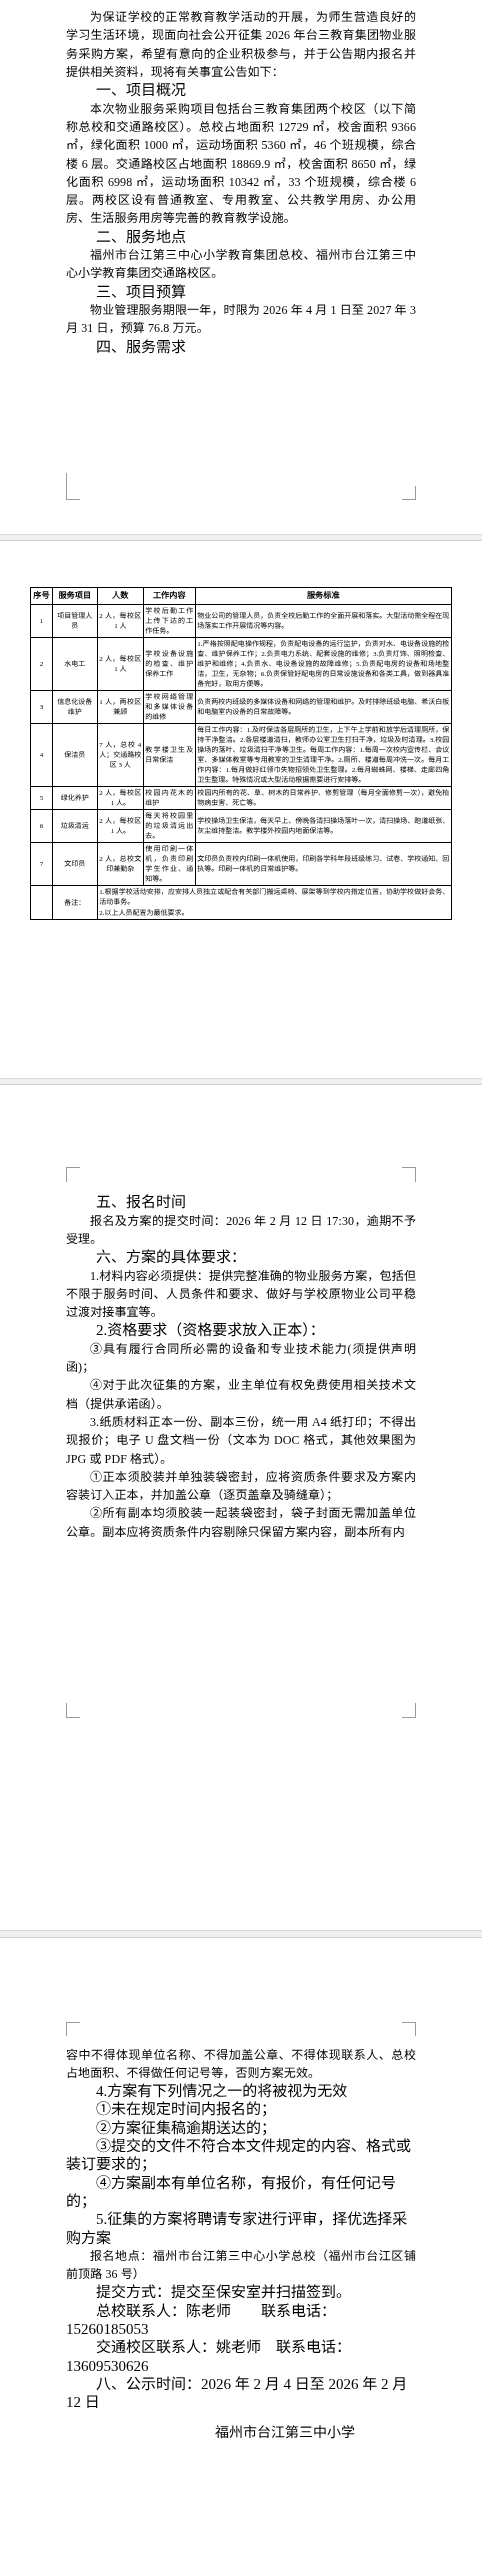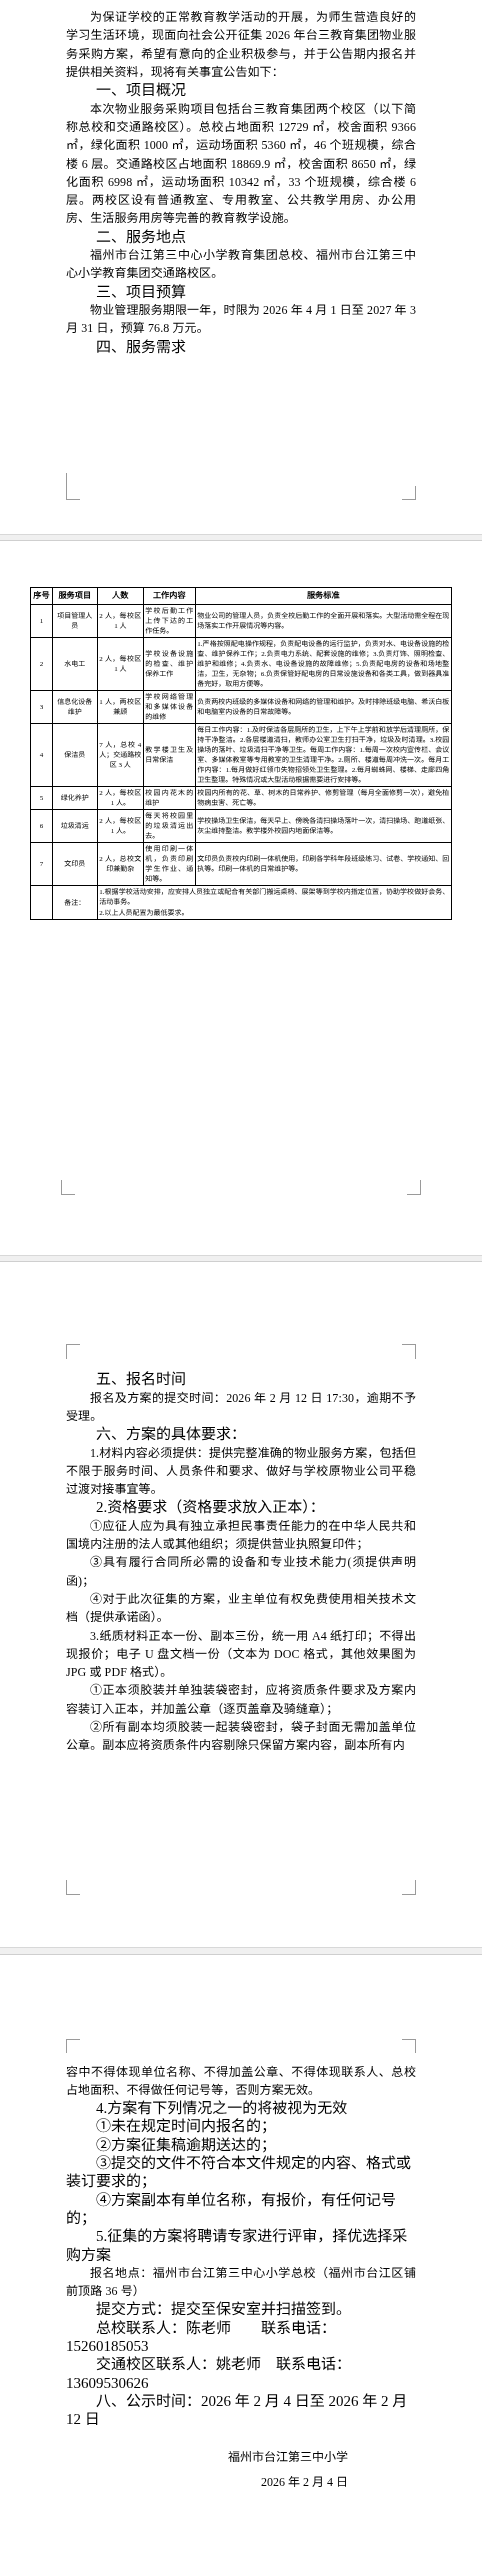--- a/index.html
+++ b/index.html
@@ -112,22 +112,22 @@
     text-justify: inter-ideograph;
     padding: 5.2px 2.1px 13.4px 2.1px;
   }
   td.note-body div { margin-bottom: 0.5px; }
 
   .sign-block {
     text-align: right;
     padding-right: 61px;
   }
   .sign-block p {
-    margin: 7px;
-    font-size: 12px;
+    margin: 0;
+    font-size: 14px;
     line-height: 18.3px;
   }
 </style>
 </head>
 <body>
 
 <div class="doc">
 
   <div class="page" style="height:534px;">
     <div class="crop tl" style="left:66px; top:473px; border-top:none; border-left:0.5px solid #9a9a9a; height:13.4px; width:13.4px; border-bottom:none;"></div>
@@ -141,21 +141,21 @@
       <p class="heading">二、服务地点</p>
       <p class="para">福州市台江第三中心小学教育集团总校、福州市台江第三中心小学教育集团交通路校区。</p>
       <p class="heading">三、项目预算</p>
       <p class="para">物业管理服务期限一年，时限为 2026 年 4 月 1 日至 2027 年 3 月 31 日，预算 76.8 万元。</p>
       <p class="heading">四、服务需求</p>
     </div>
   </div>
 
   <div class="page-gap"></div>
 
-  <div class="page" style="height:714px;">
+  <div class="page" style="height:537px;">
     <div class="crop bl" style="left:61px; top:639px;"></div>
     <div class="crop br" style="right:61px; top:639px;"></div>
     <div class="spacer-90"></div>
     <table class="svc">
       <colgroup>
         <col class="c-no">
           <col class="c-item">
           <col class="c-num">
           <col class="c-work">
           <col class="c-std">
@@ -226,34 +226,33 @@
             <div>1.根据学校活动安排，应安排人员独立或配合有关部门搬运桌椅、展架等到学校内指定位置，协助学校做好会务、活动事务。</div>
             <div>2.以上人员配置为最低要求。</div>
           </td>
         </tr>
       </tbody>
     </table>
   </div>
 
   <div class="page-gap"></div>
 
-  <div class="page" style="height:685px;">
+  <div class="page" style="height:845px;">
     <div class="crop tl" style="left:66px; top:82px;"></div>
     <div class="crop tr" style="right:66px; top:82px;"></div>
     <div class="crop bl" style="left:66px; top:618px;"></div>
     <div class="crop br" style="right:66px; top:618px;"></div>
     <div class="spacer-120"></div>
     <div class="spacer-90"></div>
     <div class="body-area">
       <p class="heading">五、报名时间</p>
       <p class="para">报名及方案的提交时间：2026 年 2 月 12 日 17:30，逾期不予受理。</p>
       <p class="heading">六、方案的具体要求：</p>
       <p class="para">1.材料内容必须提供：提供完整准确的物业服务方案，包括但不限于服务时间、人员条件和要求、做好与学校原物业公司平稳过渡对接事宜等。</p>
       <p class="heading">2.资格要求（资格要求放入正本）：</p>
-      <p class="para">①应征人应为具有独立承担民事责任能力的在中华人民共和国境内注册的法人或其他组织；须提供营业执照复印件；</p>
       <p class="para">③具有履行合同所必需的设备和专业技术能力(须提供声明函)；</p>
       <p class="para">④对于此次征集的方案，业主单位有权免费使用相关技术文档（提供承诺函）。</p>
       <p class="para">3.纸质材料正本一份、副本三份，统一用 A4 纸打印；不得出现报价；电子 U 盘文档一份（文本为 DOC 格式，其他效果图为 JPG 或 PDF 格式）。</p>
       <p class="para">①正本须胶装并单独装袋密封，应将资质条件要求及方案内容装订入正本，并加盖公章（逐页盖章及骑缝章）；</p>
       <p class="para">②所有副本均须胶装一起装袋密封，袋子封面无需加盖单位公章。副本应将资质条件内容剔除只保留方案内容，副本所有内</p>
     </div>
   </div>
 
   <div class="page-gap"></div>
 
@@ -271,19 +270,18 @@
       <p class="heading">④方案副本有单位名称，有报价，有任何记号的；</p>
       <p class="heading">5.征集的方案将聘请专家进行评审，择优选择采购方案</p>
       <p class="para">报名地点：福州市台江第三中心小学总校（福州市台江区铺前顶路 36 号）</p>
       <p class="heading">提交方式：提交至保安室并扫描签到。</p>
       <p class="heading">总校联系人：陈老师　　联系电话：15260185053</p>
       <p class="heading">交通校区联系人：姚老师　联系电话：13609530626</p>
       <p class="heading">八、公示时间：2026 年 2 月 4 日至 2026 年 2 月 12 日</p>
       <div class="spacer-24"></div>
       <div class="sign-block">
         <p>福州市台江第三中小学</p>
-        <p>2026 年 2 月 4 日</p>
       </div>
     </div>
   </div>
 
 </div>
 
 
 </body></html>

